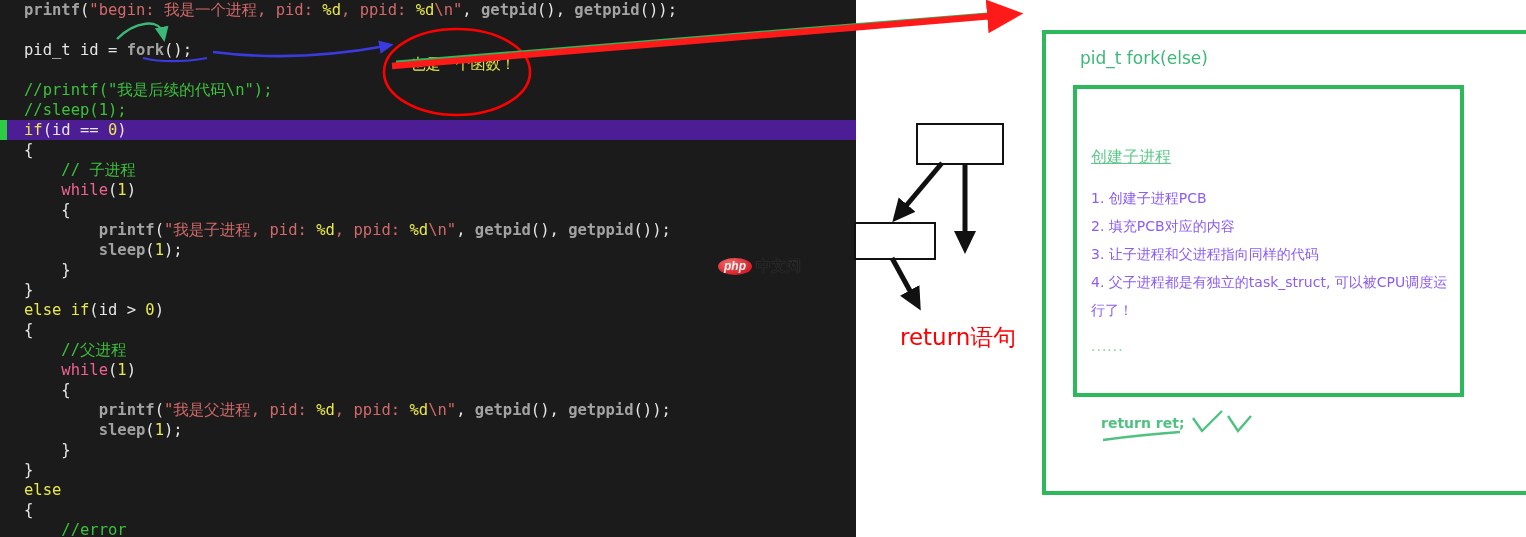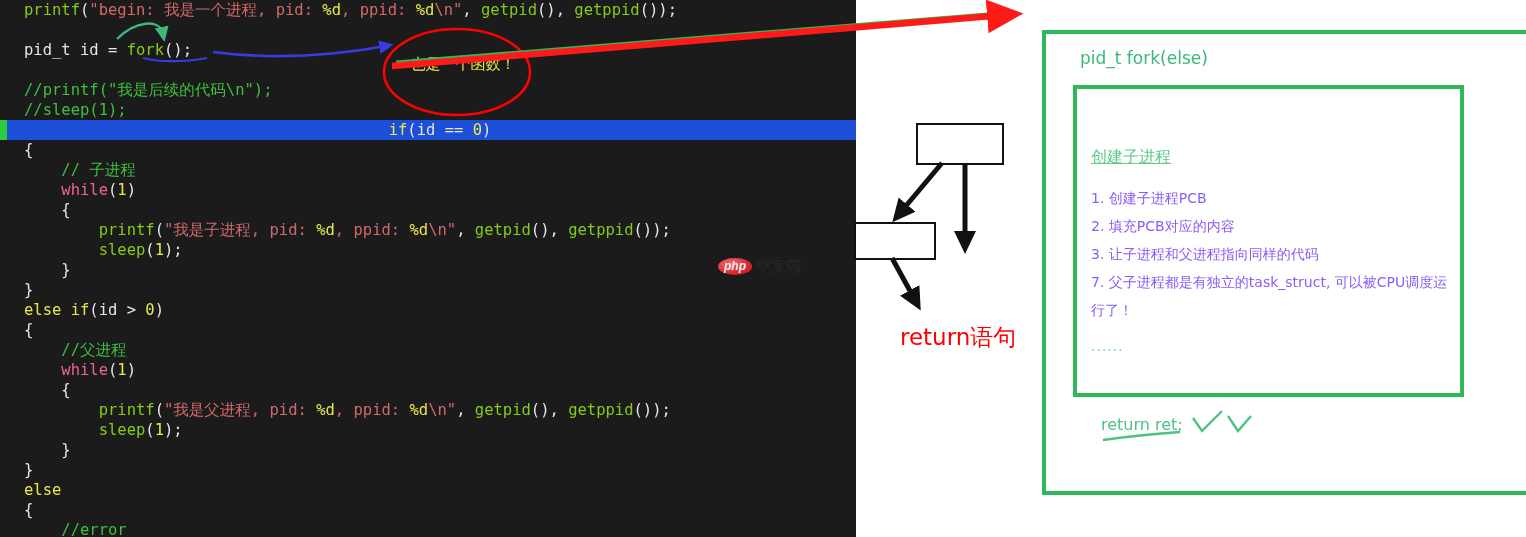--- a/index.html
+++ b/index.html
@@ -37,33 +37,32 @@
     white-space: pre;
     letter-spacing: 0px;
   }
   .cline {
     position: relative;
     height: 20px;
     padding-left: 24px;
     color: #d4d4d4;
   }
   .cline.current {
-    background: #1d4ed8;
-    text-align: center;
+    background: #4c1d95;
   }
   .cline.current::before {
     content: "";
     position: absolute;
     left: 0;
     top: 0;
     width: 7px;
     height: 20px;
     background: #2ecc40;
   }
-  .tk-fn      { color: #84cc16; }
+  .tk-fn      { color: #a3a3a3; font-weight: bold; }
   .tk-str     { color: #d16969; }
   .tk-kw      { color: #e8e84a; }
   .tk-kw2     { color: #f06292; }
   .tk-num     { color: #e8e84a; }
   .tk-com     { color: #3cc13c; }
   .tk-plain   { color: #e6e6e6; margin-top: 20px; }
   .tk-punc    { color: #e6e6e6; }
   .tk-esc     { color: #d16969; }
 
   
@@ -192,24 +191,25 @@
   #ellipsis-dots {
     margin-top: 14px;
     font-size: 14px;
     color: #7fd3a3;
     letter-spacing: 1px;
   }
   #return-ret {
     position: absolute;
     left: 1101px;
     top: 415px;
-    font-size: 16px;
+    font-size: 14px;
     color: #4fc281;
     font-family: "DejaVu Sans", sans-serif;
     white-space: nowrap;
+    font-weight: bold;
   }
 </style>
 </head>
 <body>
 
 <div id="stage">
 
   <div id="code-panel">
     <div class="code-lines" id="code-lines"><div class="cline"><span></span><span class="tk-fn">printf</span><span class="tk-punc">(</span><span class="tk-str">"begin: 我是一个进程, pid: </span><span class="tk-kw">%d</span><span class="tk-str">, ppid: </span><span class="tk-kw">%d</span><span class="tk-esc">\n</span><span class="tk-str">"</span><span class="tk-punc">, </span><span class="tk-fn">getpid</span><span class="tk-punc">(), </span><span class="tk-fn">getppid</span><span class="tk-punc">());</span></div><div class="cline"><span></span>&nbsp;</div><div class="cline"><span></span><span class="tk-plain">pid_t id = </span><span class="tk-fn">fork</span><span class="tk-punc">();</span></div><div class="cline"><span></span>&nbsp;</div><div class="cline"><span></span><span class="tk-com">//printf("我是后续的代码\n");</span></div><div class="cline"><span></span><span class="tk-com">//sleep(1);</span></div><div class="cline current"><span></span><span class="tk-kw">if</span><span class="tk-plain">(id == </span><span class="tk-num">0</span><span class="tk-plain">)</span></div><div class="cline"><span></span><span class="tk-plain">{</span></div><div class="cline"><span>    </span><span class="tk-com">// 子进程</span></div><div class="cline"><span>    </span><span class="tk-kw2">while</span><span class="tk-plain">(</span><span class="tk-num">1</span><span class="tk-plain">)</span></div><div class="cline"><span>    </span><span class="tk-plain">{</span></div><div class="cline"><span>        </span><span class="tk-fn">printf</span><span class="tk-punc">(</span><span class="tk-str">"我是子进程, pid: </span><span class="tk-kw">%d</span><span class="tk-str">, ppid: </span><span class="tk-kw">%d</span><span class="tk-esc">\n</span><span class="tk-str">"</span><span class="tk-punc">, </span><span class="tk-fn">getpid</span><span class="tk-punc">(), </span><span class="tk-fn">getppid</span><span class="tk-punc">());</span></div><div class="cline"><span>        </span><span class="tk-fn">sleep</span><span class="tk-punc">(</span><span class="tk-num">1</span><span class="tk-punc">);</span></div><div class="cline"><span>    </span><span class="tk-plain">}</span></div><div class="cline"><span></span><span class="tk-plain">}</span></div><div class="cline"><span></span><span class="tk-kw">else</span><span class="tk-plain"> </span><span class="tk-kw">if</span><span class="tk-plain">(id &gt; </span><span class="tk-num">0</span><span class="tk-plain">)</span></div><div class="cline"><span></span><span class="tk-plain">{</span></div><div class="cline"><span>    </span><span class="tk-com">//父进程</span></div><div class="cline"><span>    </span><span class="tk-kw2">while</span><span class="tk-plain">(</span><span class="tk-num">1</span><span class="tk-plain">)</span></div><div class="cline"><span>    </span><span class="tk-plain">{</span></div><div class="cline"><span>        </span><span class="tk-fn">printf</span><span class="tk-punc">(</span><span class="tk-str">"我是父进程, pid: </span><span class="tk-kw">%d</span><span class="tk-str">, ppid: </span><span class="tk-kw">%d</span><span class="tk-esc">\n</span><span class="tk-str">"</span><span class="tk-punc">, </span><span class="tk-fn">getpid</span><span class="tk-punc">(), </span><span class="tk-fn">getppid</span><span class="tk-punc">());</span></div><div class="cline"><span>        </span><span class="tk-fn">sleep</span><span class="tk-punc">(</span><span class="tk-num">1</span><span class="tk-punc">);</span></div><div class="cline"><span>    </span><span class="tk-plain">}</span></div><div class="cline"><span></span><span class="tk-plain">}</span></div><div class="cline"><span></span><span class="tk-kw">else</span></div><div class="cline"><span></span><span class="tk-plain">{</span></div><div class="cline"><span>    </span><span class="tk-com">//error</span></div></div>
   </div>
@@ -228,21 +228,21 @@
   <div id="green-outer"></div>
   <div id="fork-signature">pid_t fork(else)</div>
   <div id="green-inner"></div>
 
   <div id="inner-content">
     <div id="inner-heading">创建子进程</div>
     <div id="step-list">
         <div class="step-item">1. 创建子进程PCB</div>
         <div class="step-item">2. 填充PCB对应的内容</div>
         <div class="step-item">3. 让子进程和父进程指向同样的代码</div>
-        <div class="step-item wrap">7. 父子进程都是有独立的task_struct, 可以被CPU调度运行了！</div>
+        <div class="step-item wrap">4. 父子进程都是有独立的task_struct, 可以被CPU调度运行了！</div>
       </div>
     <div id="ellipsis-dots">......</div>
   </div>
 
   <div id="return-ret">return ret;</div>
 
   <svg id="overlay" viewBox="0 0 1526 537" xmlns="http://www.w3.org/2000/svg">
     <defs>
       <marker id="arrow-red" markerWidth="6" markerHeight="6" refX="2.6" refY="3" orient="auto" markerUnits="strokeWidth">
         <path d="M0,0.4 L5.6,3 L0,5.6 z" fill="#ff1a1a"></path>

